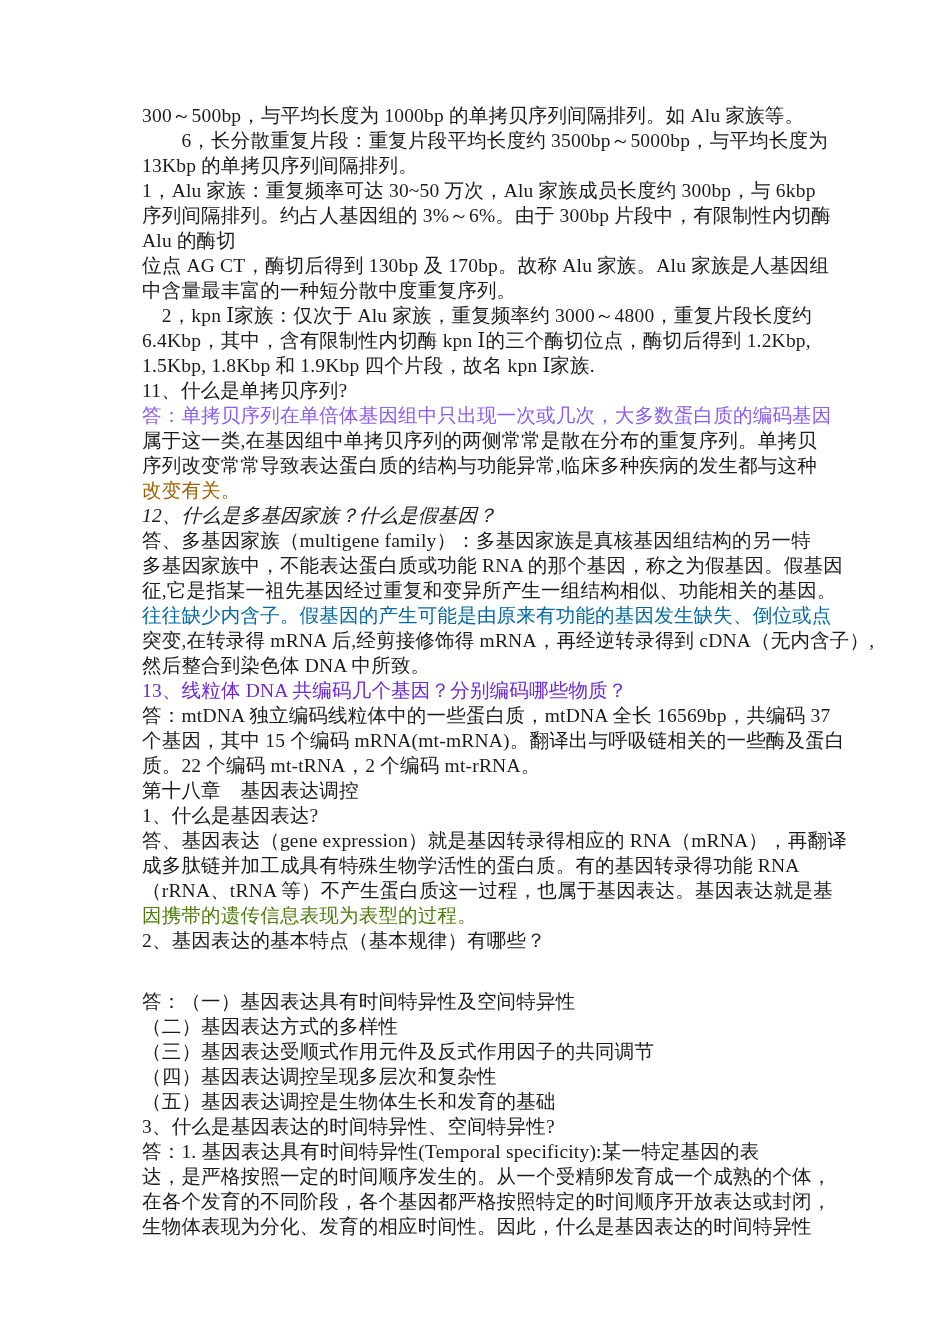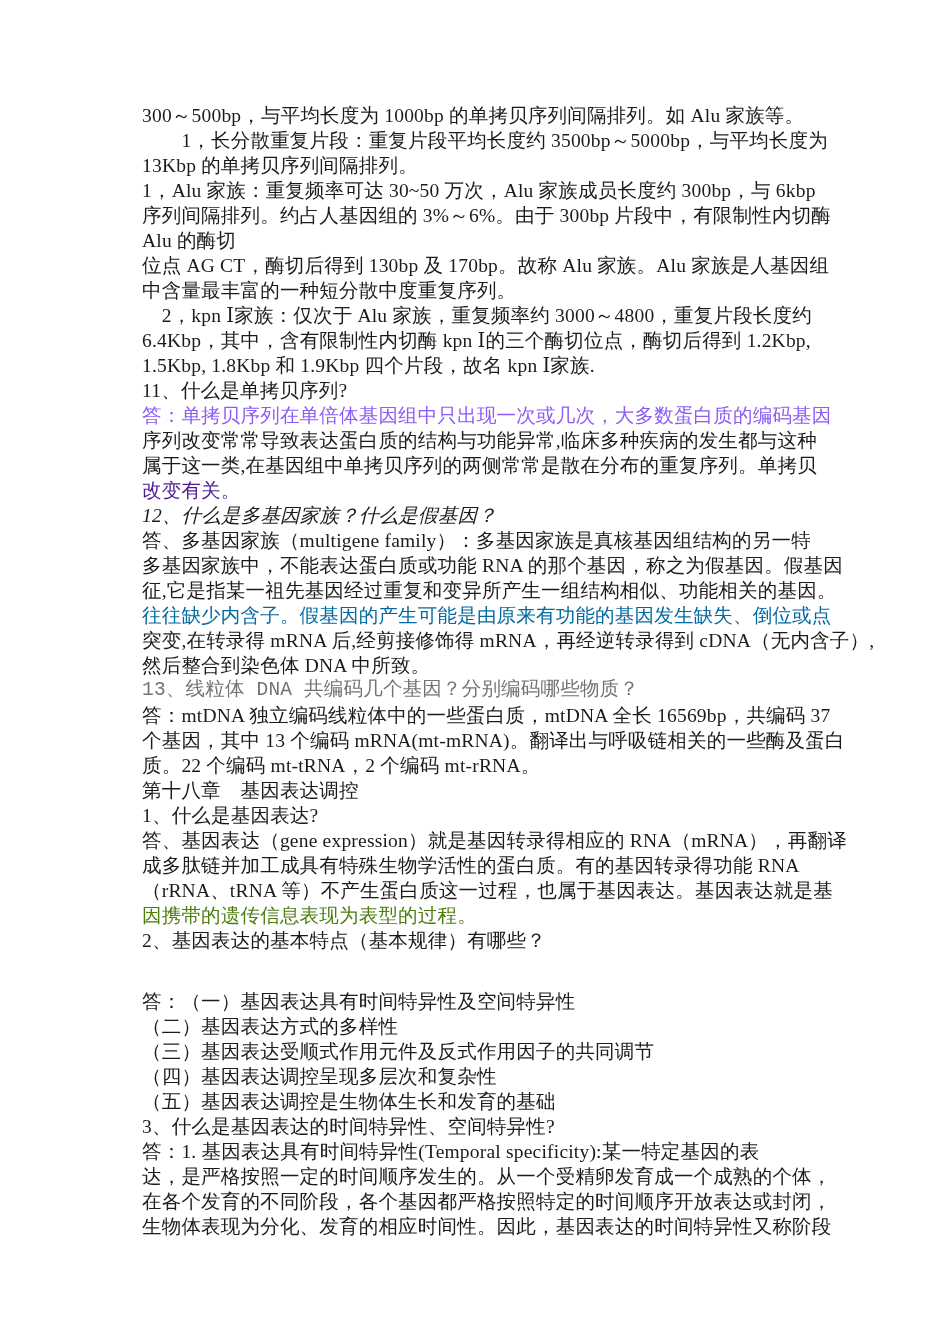--- a/index.html
+++ b/index.html
@@ -30,57 +30,57 @@
     letter-spacing: 0.2px;
   }
 </style>
 </head>
 <body>
 
 <div class="page" style="background: rgb(255, 255, 255);">
   <div class="textblock">
 
   <div class="line" style="color: rgb(27, 27, 27);">300～500bp，与平均长度为 1000bp 的单拷贝序列间隔排列。如 Alu 家族等。</div>
-      <div class="line" style="color: rgb(27, 27, 27);">　　1，长分散重复片段：重复片段平均长度约 3500bp～5000bp，与平均长度为</div>
+      <div class="line" style="color: rgb(27, 27, 27);">　　6，长分散重复片段：重复片段平均长度约 3500bp～5000bp，与平均长度为</div>
       <div class="line" style="color: rgb(27, 27, 27);">13Kbp 的单拷贝序列间隔排列。</div>
       <div class="line" style="color: rgb(27, 27, 27);">1，Alu 家族：重复频率可达 30~50 万次，Alu 家族成员长度约 300bp，与 6kbp</div>
       <div class="line" style="color: rgb(27, 27, 27);">序列间隔排列。约占人基因组的 3%～6%。由于 300bp 片段中，有限制性内切酶</div>
       <div class="line" style="color: rgb(27, 27, 27);">Alu 的酶切</div>
       <div class="line" style="color: rgb(27, 27, 27);">位点 AG CT，酶切后得到 130bp 及 170bp。故称 Alu 家族。Alu 家族是人基因组</div>
       <div class="line" style="color: rgb(27, 27, 27);">中含量最丰富的一种短分散中度重复序列。</div>
       <div class="line" style="color: rgb(27, 27, 27);">　2，kpn Ⅰ家族：仅次于 Alu 家族，重复频率约 3000～4800，重复片段长度约</div>
       <div class="line" style="color: rgb(27, 27, 27);">6.4Kbp，其中，含有限制性内切酶 kpn Ⅰ的三个酶切位点，酶切后得到 1.2Kbp,</div>
       <div class="line" style="color: rgb(27, 27, 27);">1.5Kbp, 1.8Kbp 和 1.9Kbp 四个片段，故名 kpn Ⅰ家族.</div>
       <div class="line" style="color: rgb(27, 27, 27);">11、什么是单拷贝序列?</div>
       <div class="line" style="color: #8b5cf6;">答：单拷贝序列在单倍体基因组中只出现一次或几次，大多数蛋白质的编码基因</div>
+      <div class="line" style="color: rgb(27, 27, 27);">属于这一类,在基因组中单拷贝序列的两侧常常是散在分布的重复序列。单拷贝</div>
       <div class="line" style="color: rgb(27, 27, 27);">序列改变常常导致表达蛋白质的结构与功能异常,临床多种疾病的发生都与这种</div>
-      <div class="line" style="color: rgb(27, 27, 27);">属于这一类,在基因组中单拷贝序列的两侧常常是散在分布的重复序列。单拷贝</div>
-      <div class="line" style="color: #4c1d95;">改变有关。</div>
+      <div class="line" style="color: #a16207;">改变有关。</div>
       <div class="line" style="color: rgb(27, 27, 27); font-style: italic;">12、什么是多基因家族？什么是假基因？</div>
       <div class="line" style="color: rgb(27, 27, 27);">答、多基因家族（multigene family）：多基因家族是真核基因组结构的另一特</div>
       <div class="line" style="color: rgb(27, 27, 27);">多基因家族中，不能表达蛋白质或功能 RNA 的那个基因，称之为假基因。假基因</div>
       <div class="line" style="color: rgb(27, 27, 27);">征,它是指某一祖先基因经过重复和变异所产生一组结构相似、功能相关的基因。</div>
       <div class="line" style="color: #0369a1;">往往缺少内含子。假基因的产生可能是由原来有功能的基因发生缺失、倒位或点</div>
       <div class="line" style="color: rgb(27, 27, 27);">突变,在转录得 mRNA 后,经剪接修饰得 mRNA，再经逆转录得到 cDNA（无内含子）,</div>
       <div class="line" style="color: rgb(27, 27, 27);">然后整合到染色体 DNA 中所致。</div>
-      <div class="line" style="color: #737373; font-family: Liberation Mono, monospace;">13、线粒体 DNA 共编码几个基因？分别编码哪些物质？</div>
+      <div class="line" style="color: #6d28d9;">13、线粒体 DNA 共编码几个基因？分别编码哪些物质？</div>
       <div class="line" style="color: rgb(27, 27, 27);">答：mtDNA 独立编码线粒体中的一些蛋白质，mtDNA 全长 16569bp，共编码 37</div>
-      <div class="line" style="color: rgb(27, 27, 27);">个基因，其中 13 个编码 mRNA(mt-mRNA)。翻译出与呼吸链相关的一些酶及蛋白</div>
+      <div class="line" style="color: rgb(27, 27, 27);">个基因，其中 15 个编码 mRNA(mt-mRNA)。翻译出与呼吸链相关的一些酶及蛋白</div>
       <div class="line" style="color: rgb(27, 27, 27);">质。22 个编码 mt-tRNA，2 个编码 mt-rRNA。</div>
       <div class="line" style="color: rgb(27, 27, 27);">第十八章　基因表达调控</div>
       <div class="line" style="color: rgb(27, 27, 27);">1、什么是基因表达?</div>
       <div class="line" style="color: rgb(27, 27, 27);">答、基因表达（gene expression）就是基因转录得相应的 RNA（mRNA），再翻译</div>
       <div class="line" style="color: rgb(27, 27, 27);">成多肽链并加工成具有特殊生物学活性的蛋白质。有的基因转录得功能 RNA</div>
       <div class="line" style="color: rgb(27, 27, 27);">（rRNA、tRNA 等）不产生蛋白质这一过程，也属于基因表达。基因表达就是基</div>
       <div class="line" style="color: #4d7c0f;">因携带的遗传信息表现为表型的过程。</div>
       <div class="line" style="color: rgb(27, 27, 27);">2、基因表达的基本特点（基本规律）有哪些？</div>
       <div class="line" style="color: rgb(27, 27, 27); margin-top: 36px;">答：（一）基因表达具有时间特异性及空间特异性</div>
       <div class="line" style="color: rgb(27, 27, 27);">（二）基因表达方式的多样性</div>
       <div class="line" style="color: rgb(27, 27, 27);">（三）基因表达受顺式作用元件及反式作用因子的共同调节</div>
       <div class="line" style="color: rgb(27, 27, 27);">（四）基因表达调控呈现多层次和复杂性</div>
       <div class="line" style="color: rgb(27, 27, 27);">（五）基因表达调控是生物体生长和发育的基础</div>
       <div class="line" style="color: rgb(27, 27, 27);">3、什么是基因表达的时间特异性、空间特异性?</div>
       <div class="line" style="color: rgb(27, 27, 27);">答：1. 基因表达具有时间特异性(Temporal specificity):某一特定基因的表</div>
       <div class="line" style="color: rgb(27, 27, 27);">达，是严格按照一定的时间顺序发生的。从一个受精卵发育成一个成熟的个体，</div>
       <div class="line" style="color: rgb(27, 27, 27);">在各个发育的不同阶段，各个基因都严格按照特定的时间顺序开放表达或封闭，</div>
-      <div class="line" style="color: rgb(27, 27, 27);">生物体表现为分化、发育的相应时间性。因此，基因表达的时间特异性又称阶段</div>
+      <div class="line" style="color: rgb(27, 27, 27);">生物体表现为分化、发育的相应时间性。因此，什么是基因表达的时间特异性</div>
     </div>
 </div>
 
 </body></html>

